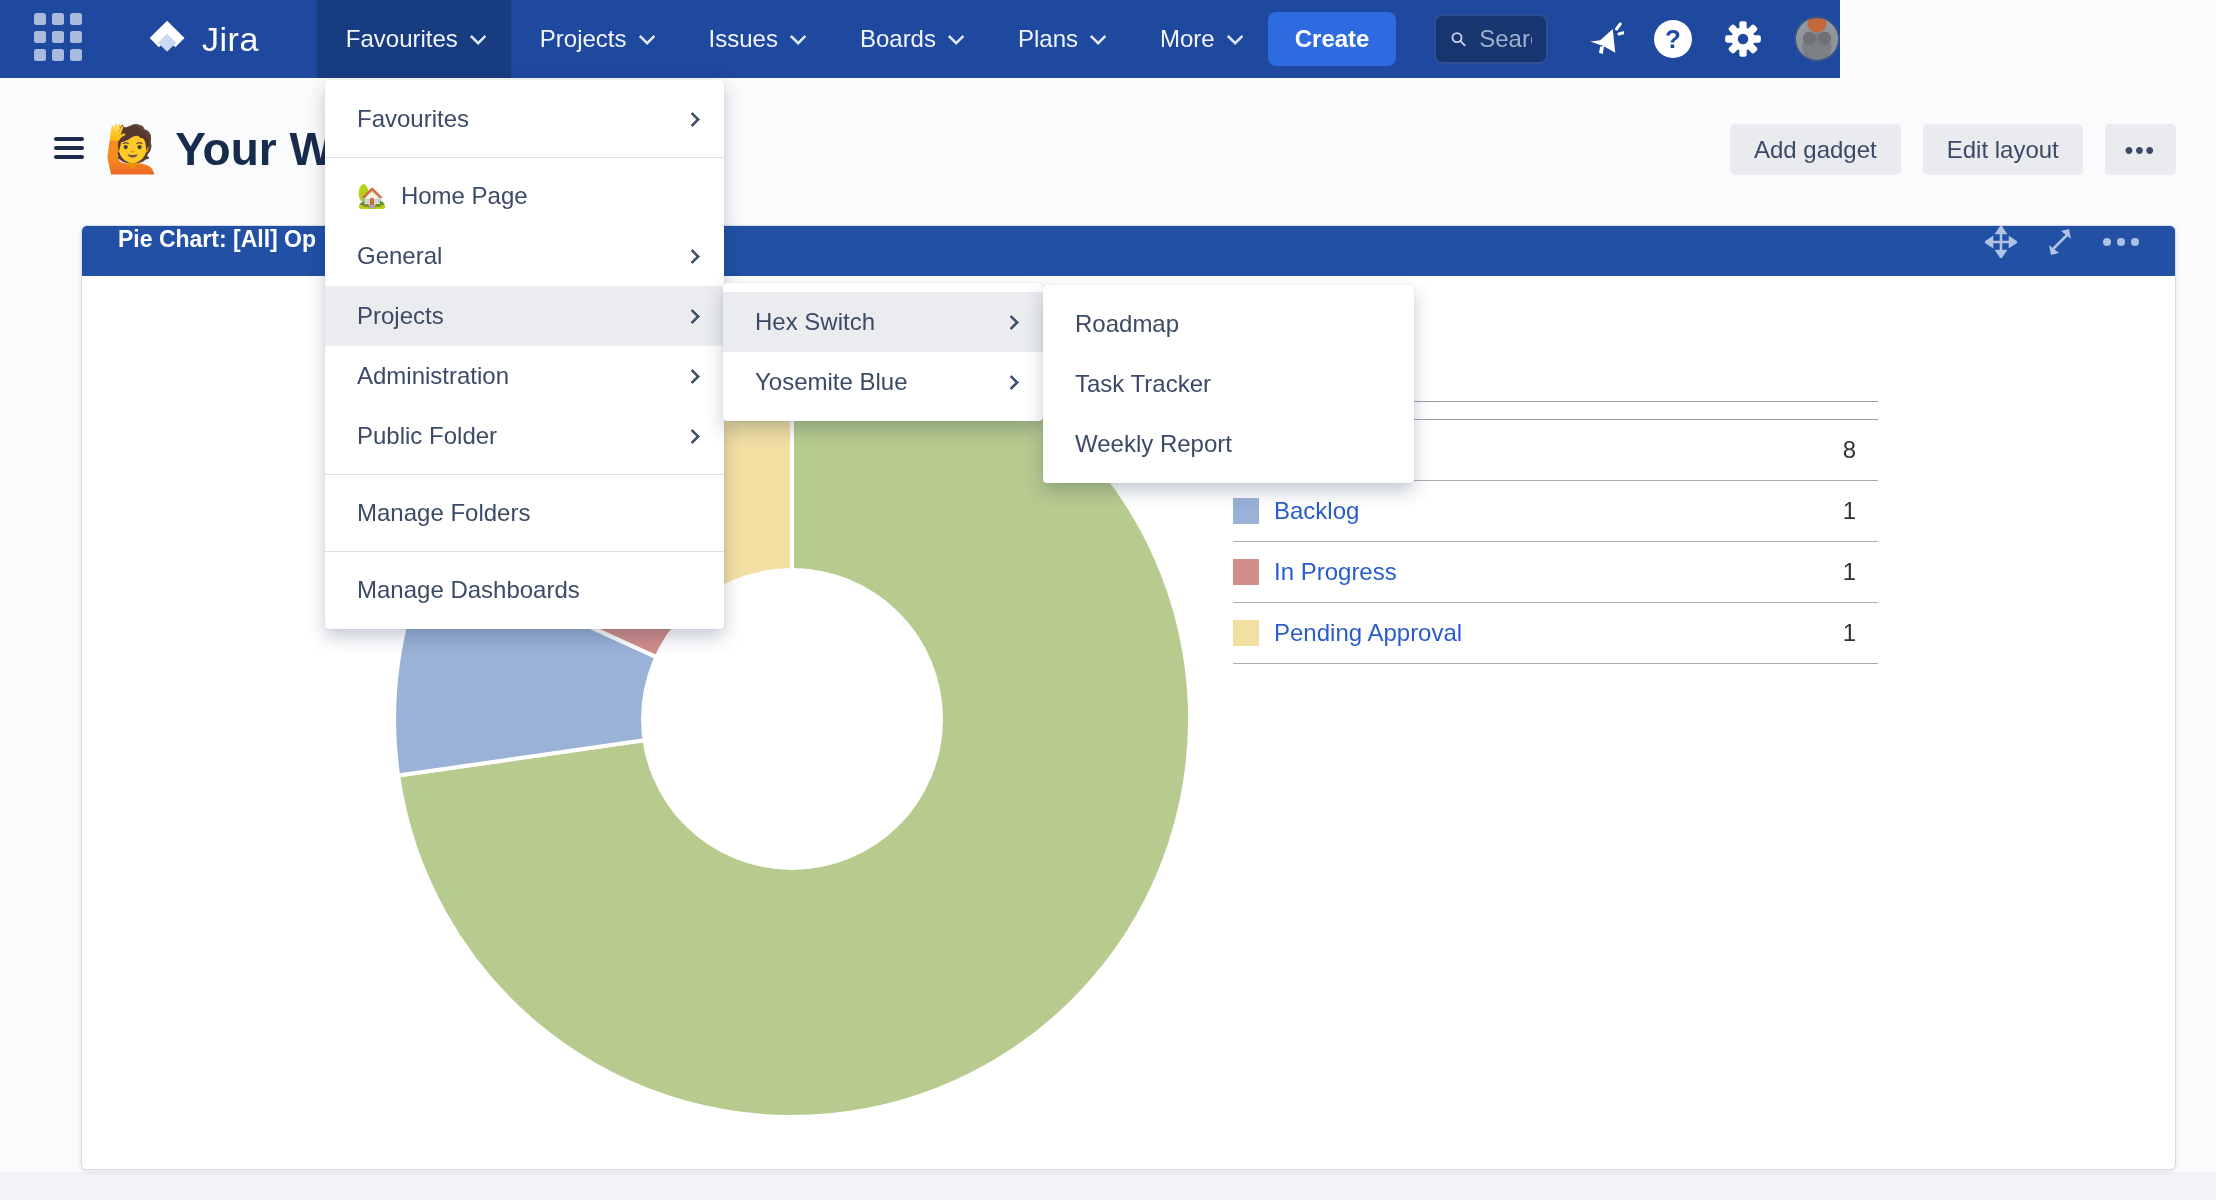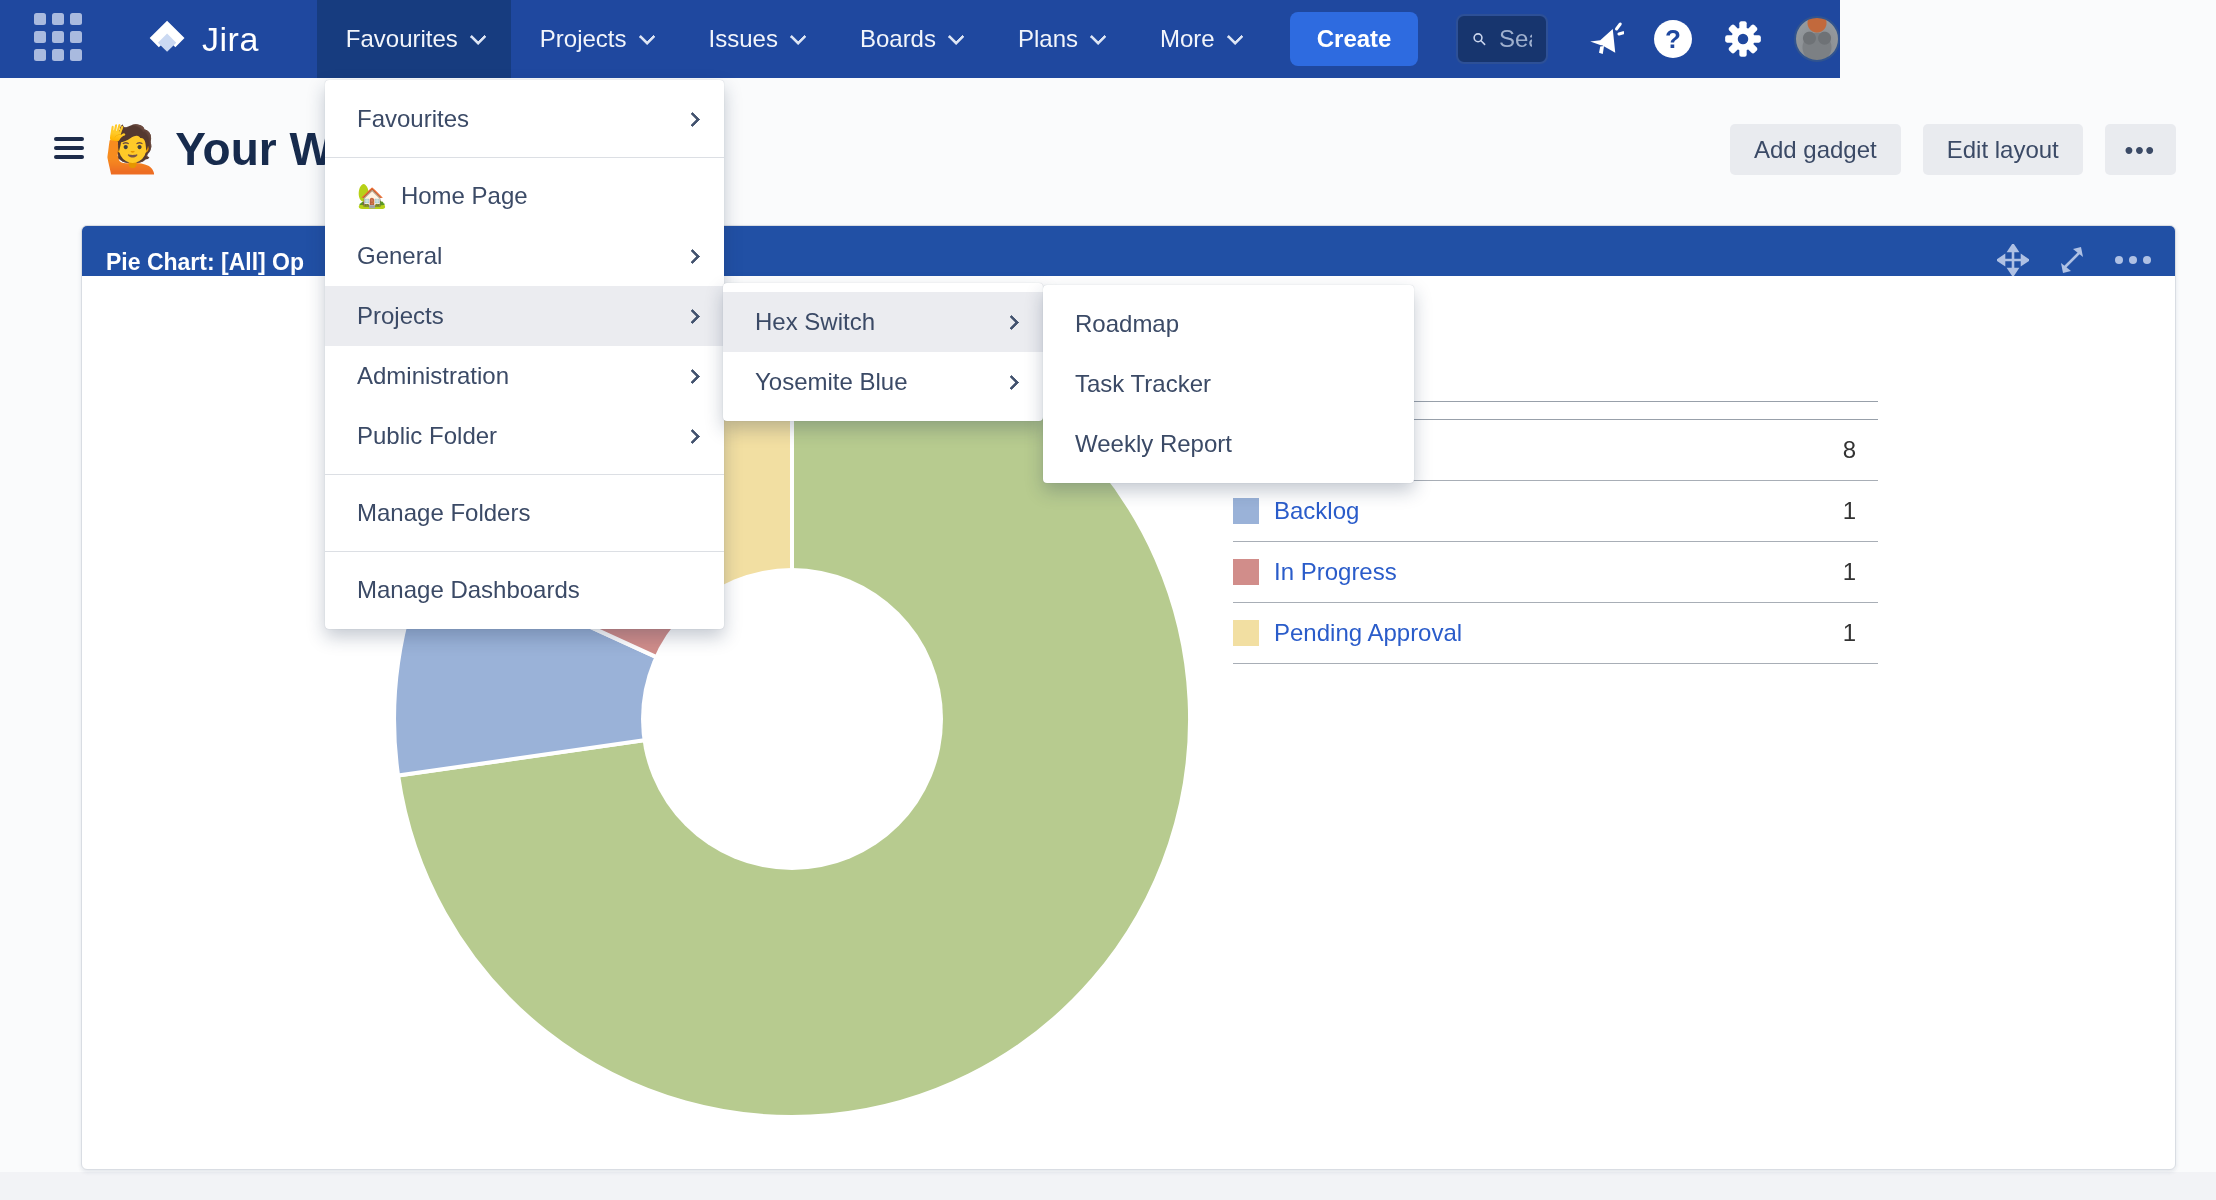--- a/index.html
+++ b/index.html
@@ -12,21 +12,21 @@
   .appgrid { width:52px; height:52px; margin:13px 0 0 34px; display:grid;
              grid-template-columns:repeat(3,12px); grid-template-rows:repeat(3,12px); gap:6px; cursor:pointer; }
   .appgrid span { background:#A9BADF; border-radius:2.5px; }
   .logo { display:flex; align-items:center; margin-left:64px; gap:12px; }
   .logo-text { font-size:34px; color:#fff; letter-spacing:.5px; }
   .nav-items { display:flex; align-items:stretch; margin-left:58px; }
   .nav-item { display:flex; align-items:center; gap:12px; padding:0 29px; font-size:24px; color:#F2F5FB; cursor:pointer; }
   .nav-item.active { background:#173C7F; }
   .chev-down { width:12px; height:12px; border-right:3px solid #DDE5F5; border-bottom:3px solid #DDE5F5;
                transform:rotate(45deg) translateY(-3px); border-radius:1px; }
-  .create-btn { align-self:center; margin-left:22px; background:#2E6BE0; color:#fff; font-weight:bold;
+  .create-btn { align-self:center; background:#2E6BE0; color:#fff; font-weight:bold;
                 font-size:24px; border:none; border-radius:8px; padding:13px 27px; cursor:pointer; }
   .search-box { align-self:center; margin-left:38px; width:336px; height:50px; background:#17356E;
                 border:2px solid #2D5097; border-radius:8px; display:flex; align-items:center; padding:0 14px; gap:12px; }
   .search-box input { background:transparent; border:none; outline:none; color:#E8EEF9; font-size:24px; width:100%; }
   .search-box input::placeholder { color:#9FB0CE; }
   .nav-right { display:flex; align-items:center; gap:30px; margin-left:36px; }
   .icon-btn { display:flex; align-items:center; justify-content:center; cursor:pointer; }
   .help-circle { width:38px; height:38px; border-radius:50%; background:#fff; color:#1F489F;
                  font-weight:bold; font-size:26px; display:flex; align-items:center; justify-content:center; }
   .avatar { width:46px; height:46px; border-radius:50%; cursor:pointer;
@@ -45,21 +45,21 @@
   .title-emoji { font-size:46px; }
   .header-actions { position:absolute; right:40px; top:124px; display:flex; gap:22px;border-radius:9px; }
   .btn-gray { background:#E9EBEF; color:#3B4A66; border:none; border-radius:5px; height:51px;
               padding:0 24px; font-size:24px; cursor:pointer; }
   .btn-gray.more { font-weight:bold; letter-spacing:2px; padding:0 20px; }
 
   
   .gadget { position:absolute; left:81px; top:225px; width:2095px; height:945px; background:#fff;
             border:1px solid #D9DDE3; border-radius:6px; box-shadow:0 2px 4px rgba(23,43,77,.10); z-index:1; }
   .gadget-header { height:50px; background:#2150A5; border-radius:5px 5px 0 0; display:flex;
-                   align-items:flex-end; padding:0 24px; color:#fff; }
+                   align-items:flex-start; padding:0 36px; color:#fff; }
   .gadget-title { font-size:23px; font-weight:bold; white-space:nowrap; overflow:hidden; flex:1; }
   .gadget-icons { display:flex; align-items:center; gap:28px; color:#AFC1E4; }
   .gadget-icons svg { display:block; cursor:pointer; }
   .dots { display:flex; gap:6px; cursor:pointer; }
   .dots i { width:8px; height:8px; border-radius:50%; background:#AFC1E4; }
 
   .donut-wrap { position:absolute; left:307px; top:90px; width:806px; height:806px; }
 
   
   .legend { position:absolute; left:1151px; top:137px; width:645px; font-size:24px; }

